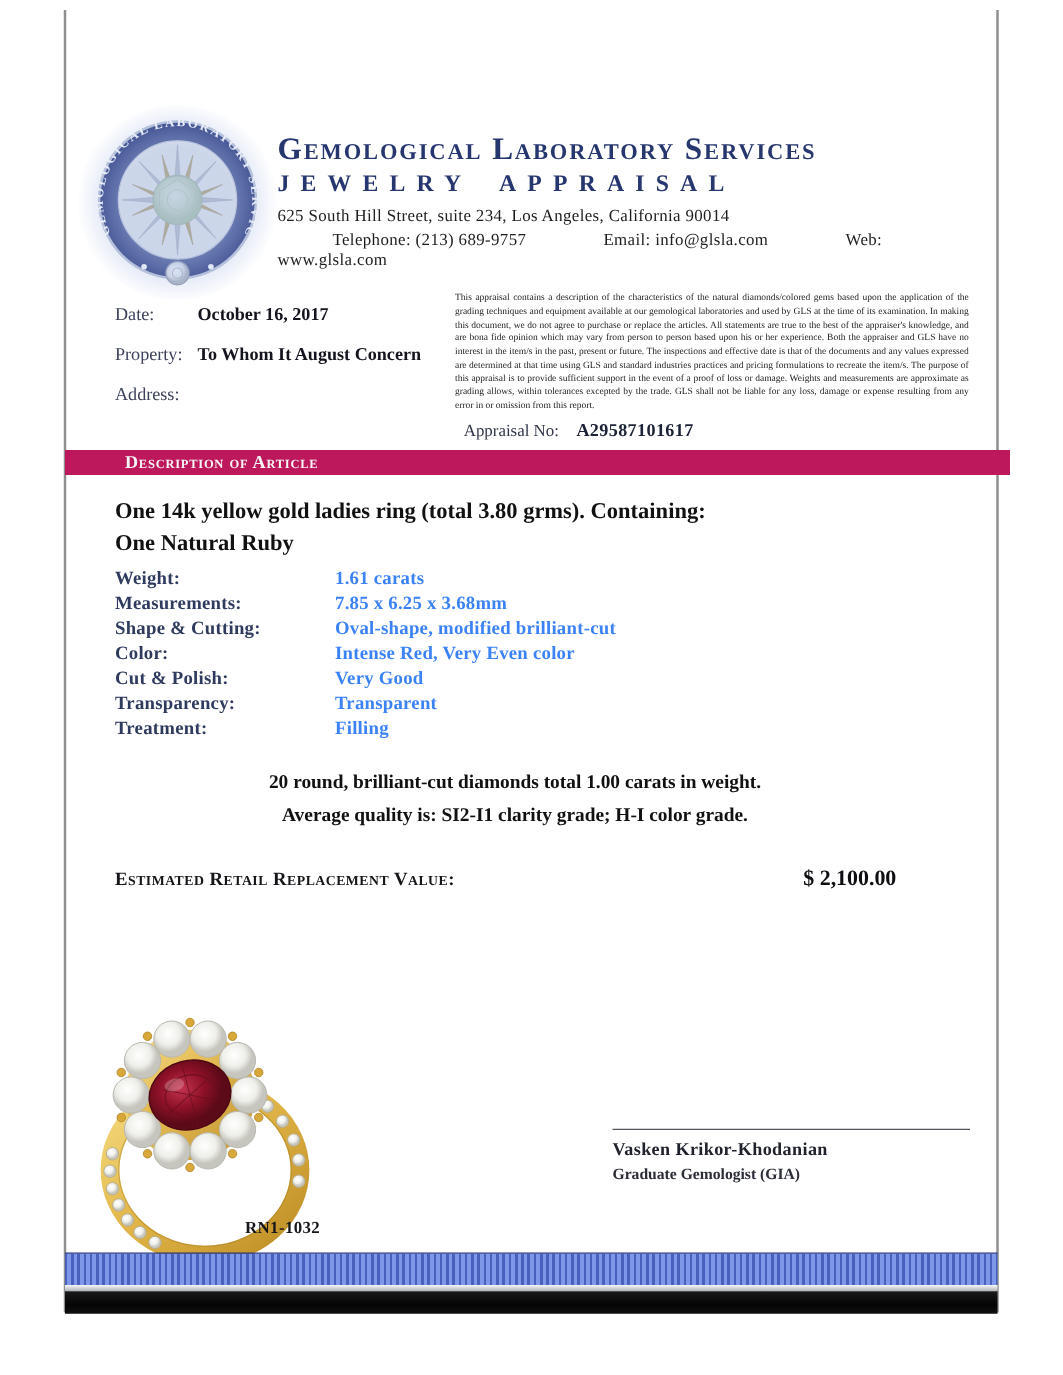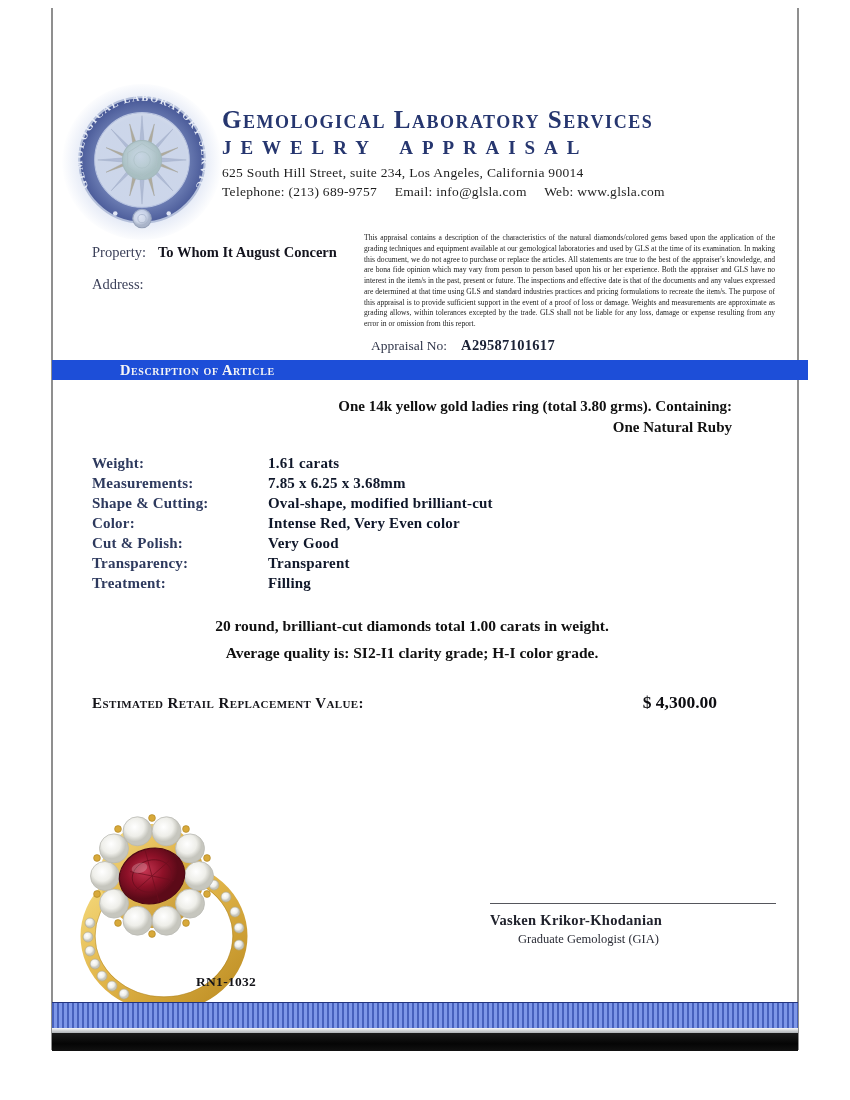--- a/index.html
+++ b/index.html
@@ -13,60 +13,60 @@
 
   
   .logo-wrap{position:absolute;left:70px;top:90px;width:144px;height:144px;}
   .logo-glow{position:absolute;left:-8px;top:-6px;width:160px;height:156px;border-radius:50%;
     background:radial-gradient(circle, rgba(168,186,226,.55) 40%, rgba(168,186,226,0) 72%);}
   .header-text{position:absolute;left:222px;top:106px;width:580px;}
   .org-name{font-variant:small-caps;font-weight:700;font-size:25px;letter-spacing:1.5px;color:#26366f;line-height:1.1;}
   .doc-type{font-size:19px;font-weight:700;text-transform:uppercase;letter-spacing:0.47em;word-spacing:0.5em;color:#26366f;margin-top:3px;}
   .addr-line{font-size:13.5px;color:#1d1d1d;margin-top:6px;letter-spacing:0.3px;}
   .contact-line{font-size:13.5px;color:#1d1d1d;margin-top:3px;letter-spacing:0.3px;}
-  .contact-line span{margin-right:14px;}
+  .contact-line span{margin-right:14px;margin-left:44px;}
 
   
   .meta{position:absolute;left:92px;top:244px;width:280px;font-size:14.5px;}
   .meta-row{display:flex;margin-bottom:15px;}
   .meta-label{width:66px;color:#3c415a;flex:0 0 66px;}
   .meta-value{font-weight:700;color:#14141e;}
 
   
   .disclaimer{position:absolute;left:364px;top:233px;width:411px;font-size:7.6px;line-height:1.42;
     text-align:justify;color:#222;font-family:"Liberation Serif", serif;}
   .appraisal-no{position:absolute;left:371px;top:337px;font-size:13.5px;color:#30364a;}
   .appraisal-no b{margin-left:14px;font-size:14.5px;color:#1b2236;letter-spacing:0.3px;}
 
   
-  .section-bar{position:absolute;left:52px;top:360px;width:756px;height:20px;background:#1d4ed8;
+  .section-bar{position:absolute;left:52px;top:360px;width:756px;height:20px;background:#be185d;
     color:#f5f5f5;font-variant:small-caps;font-weight:700;font-size:14.5px;letter-spacing:0.6px;
-    line-height:20px;padding-left:68px;box-sizing:border-box;}
-
-  
-  .desc-body{position:absolute;left:92px;top:396px;width:640px;font-size:15px;font-weight:700;line-height:1.42;color:#111;text-align:right;}
+    line-height:20px;padding-left:48px;box-sizing:border-box;}
+
+  
+  .desc-body{position:absolute;left:92px;top:396px;width:640px;font-size:18px;font-weight:700;line-height:1.42;color:#111;}
   .spec-table{position:absolute;left:92px;top:453px;width:560px;font-size:15px;}
   .spec-row{display:flex;height:20px;line-height:20px;}
   .spec-label{flex:0 0 176px;font-weight:700;color:#2e3a5e;letter-spacing:0.2px;}
-  .spec-value{font-weight:700;color:#0f172a;letter-spacing:0.2px;}
+  .spec-value{font-weight:700;color:#3b82f6;letter-spacing:0.2px;}
   .diamonds{position:absolute;left:92px;top:612px;width:640px;font-size:15.5px;font-weight:700;line-height:1.75;color:#111;text-align:center;}
 
   
   .valuation{position:absolute;left:92px;top:692px;width:625px;display:flex;justify-content:space-between;align-items:baseline;}
   .valuation-label{font-variant:small-caps;font-weight:700;font-size:15px;letter-spacing:0.4px;color:#15151a;}
   .valuation-amount{font-weight:700;font-size:17.5px;color:#0e0e12;}
 
   
   .ring-photo{position:absolute;left:52px;top:806px;width:240px;height:212px;z-index:1;}
   .ring-model{position:absolute;left:196px;top:974px;font-size:13.5px;font-weight:700;color:#15151a;z-index:2;letter-spacing:0.3px;}
 
   
   .signature{position:absolute;left:490px;top:903px;width:286px;border-top:1.5px solid #55565c;padding-top:8px;}
   .sig-name{font-size:14.5px;font-weight:700;color:#20222c;letter-spacing:0.3px;}
-  .sig-title{font-size:12.5px;font-weight:400;color:#2a2c36;margin-top:3px;margin-left:28px;}
+  .sig-title{font-size:12.5px;font-weight:700;color:#2a2c36;margin-top:3px;}
 
   
   .bottom-border{position:absolute;left:52px;top:1002px;width:746px;z-index:3;}
   .band-stripes{height:25px;border-top:1px solid #24347e;
     background:repeating-linear-gradient(90deg,#4761bd 0px,#4761bd 2px,#7e97e8 2px,#7e97e8 5px);}
   .band-silver{height:5px;background:linear-gradient(#f7f7f7,#aeb2b6);}
   .band-black{height:18px;background:linear-gradient(#1a1a1a,#050505 60%,#111);}
 </style>
 </head>
 <body>
@@ -139,20 +139,24 @@
     <div class="addr-line">625 South Hill Street, suite 234, Los Angeles, California 90014</div>
     <div class="contact-line">
       <span>Telephone: (213) 689-9757</span>
       <span>Email: info@glsla.com</span>
       <span>Web: www.glsla.com</span>
     </div>
   </div>
 
   <div class="meta">
     <div class="meta-row">
+      <span class="meta-label">Date:</span>
+      <span class="meta-value">October 16, 2017</span>
+    </div>
+    <div class="meta-row">
       <span class="meta-label">Property:</span>
       <span class="meta-value">To Whom It August Concern</span>
     </div>
     <div class="meta-row">
       <span class="meta-label">Address:</span>
       <span class="meta-value"></span>
     </div>
   </div>
 
   <div class="disclaimer">This appraisal contains a description of the characteristics of the natural diamonds/colored gems based upon the application of the grading techniques and equipment available at our gemological laboratories and used by GLS at the time of its examination. In making this document, we do not agree to purchase or replace the articles. All statements are true to the best of the appraiser's knowledge, and are bona fide opinion which may vary from person to person based upon his or her experience. Both the appraiser and GLS have no interest in the item/s in the past, present or future. The inspections and effective date is that of the documents and any values expressed are determined at that time using GLS and standard industries practices and pricing formulations to recreate the item/s. The purpose of this appraisal is to provide sufficient support in the event of a proof of loss or damage. Weights and measurements are approximate as grading allows, within tolerances excepted by the trade. GLS shall not be liable for any loss, damage or expense resulting from any error in or omission from this report.</div>
@@ -199,21 +203,21 @@
     </div>
   </div>
 
   <div class="diamonds">
     <div>20 round, brilliant-cut diamonds total 1.00 carats in weight.</div>
     <div>Average quality is: SI2-I1 clarity grade; H-I color grade.</div>
   </div>
 
   <div class="valuation">
     <span class="valuation-label">Estimated Retail Replacement Value:</span>
-    <span class="valuation-amount">$ 4,300.00</span>
+    <span class="valuation-amount">$ 2,100.00</span>
   </div>
 
   <div class="ring-photo">
     <svg width="240" height="212" viewBox="0 0 240 212">
       <defs>
         <linearGradient id="goldGrad" x1="0" y1="0" x2="1" y2="1">
           <stop offset="0%" stop-color="#f6dd82"></stop>
           <stop offset="45%" stop-color="#e2b64a"></stop>
           <stop offset="100%" stop-color="#bc8c22"></stop>
         </linearGradient>

